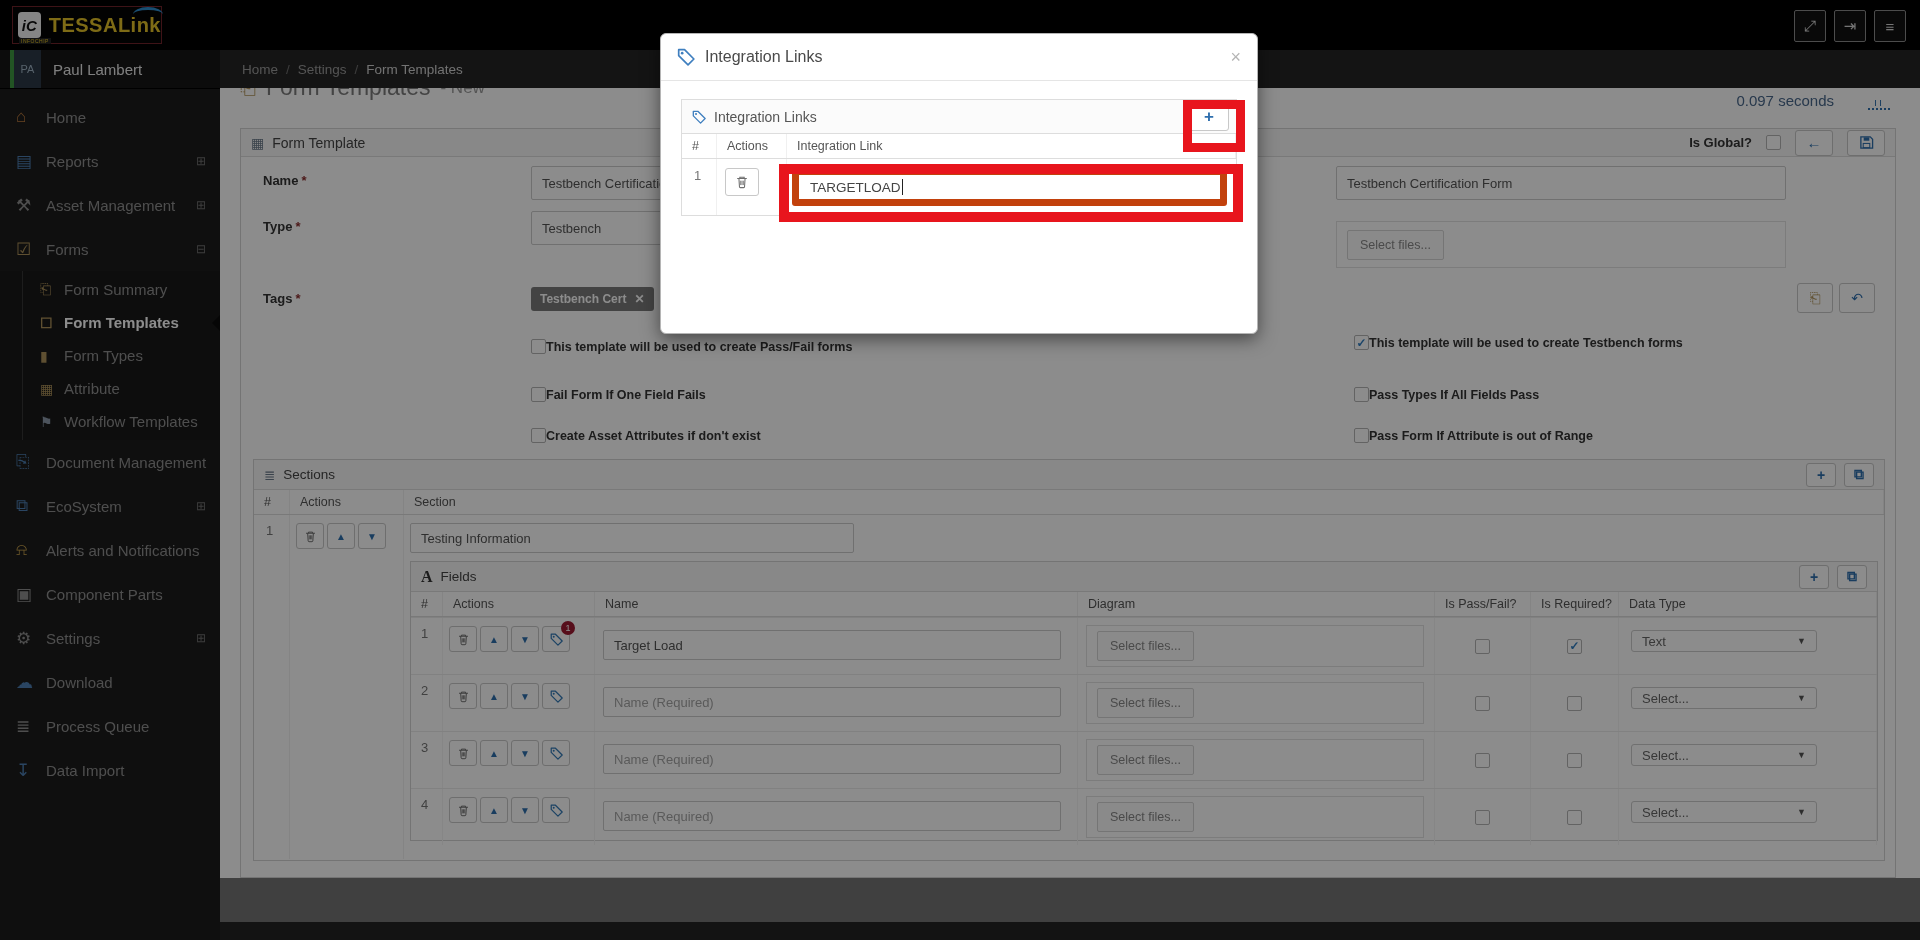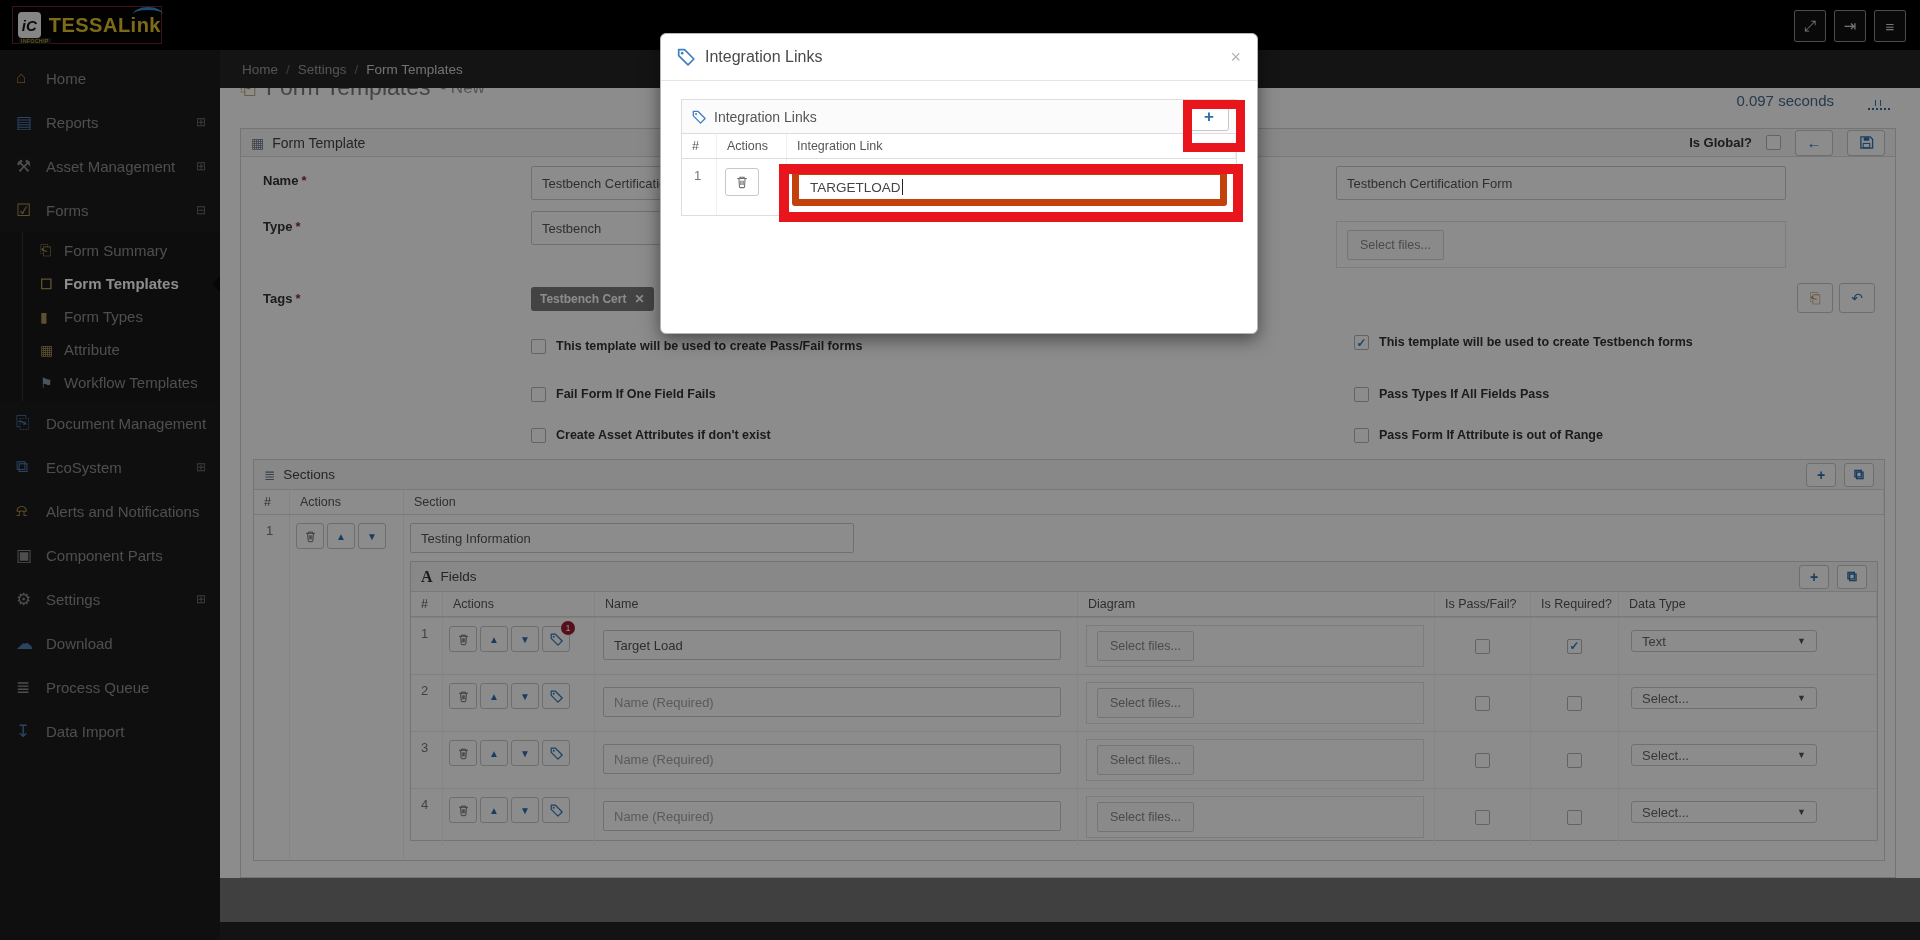--- a/index.html
+++ b/index.html
@@ -89,21 +89,21 @@
   #isglobal{font-size:13px;font-weight:bold;color:#333;margin-right:6px}
   .hbtn{width:38px;height:26px;margin-left:6px;font-size:15px;color:#2f6fae;font-weight:bold}
   .flabel{position:absolute;left:22px}
   .name-inp-l{position:absolute;left:290px;top:37px;width:510px;height:34px}
   .type-inp-l{position:absolute;left:290px;top:82px;width:510px;height:34px}
   .name-inp-r{position:absolute;left:1095px;top:37px;width:450px;height:34px}
   .drop-r{position:absolute;left:1095px;top:92px;width:450px;height:47px}
   .tagchip{position:absolute;left:290px;top:158px}
   .tagbtns{position:absolute;left:1556px;top:154px;display:flex}
   .tagbtn{width:36px;height:30px;font-size:14px}
-  .ckrow{position:absolute;display:flex;gap:10px}
+  .ckrow{position:absolute;display:flex;align-items:center;gap:0}
   .ckrow .lbl{font-size:12.5px}
   
   #sections{position:absolute;left:12px;top:330px;width:1632px;height:402px}
   #sections>.p-head{height:30px;font-size:13.5px}
   .phicons{margin-left:auto;display:flex;gap:8px}
   .phbtn{width:30px;height:24px;color:#2f6fae;font-weight:bold;font-size:14px}
   .s-cols{grid-template-columns:36px 114px 1fr}
   .s-body{display:grid;grid-template-columns:36px 114px 1fr;height:344px}
   .s-num{padding:8px 0 0 12px;font-size:13px;color:#777;border-right:1px solid #f0f0f0}
   .s-actions{padding:8px 0 0 6px;border-right:1px solid #f0f0f0;display:flex;gap:3px;align-items:flex-start}
@@ -173,20 +173,27 @@
     <div class="topbtn">
         <span>⇥</span>
       </div>
     <div class="topbtn">
         <span>≡</span>
       </div>
   </div>
 </div>
 
 <div id="sidebar">
+  <div id="userrow">
+    <div class="avatar">
+      <div class="avatar-bar"></div>
+      <div class="avatar-box">PA</div>
+    </div>
+    <div id="username">Paul Lambert</div>
+  </div>
   <div id="nav">
     <div class="nav1">
         <span class="nico c-home">⌂</span>
         <span>Home</span>
       </div>
     <div class="nav1">
         <span class="nico c-blue">▤</span>
         <span>Reports</span>
         <span class="exp">⊞</span>
       </div>

